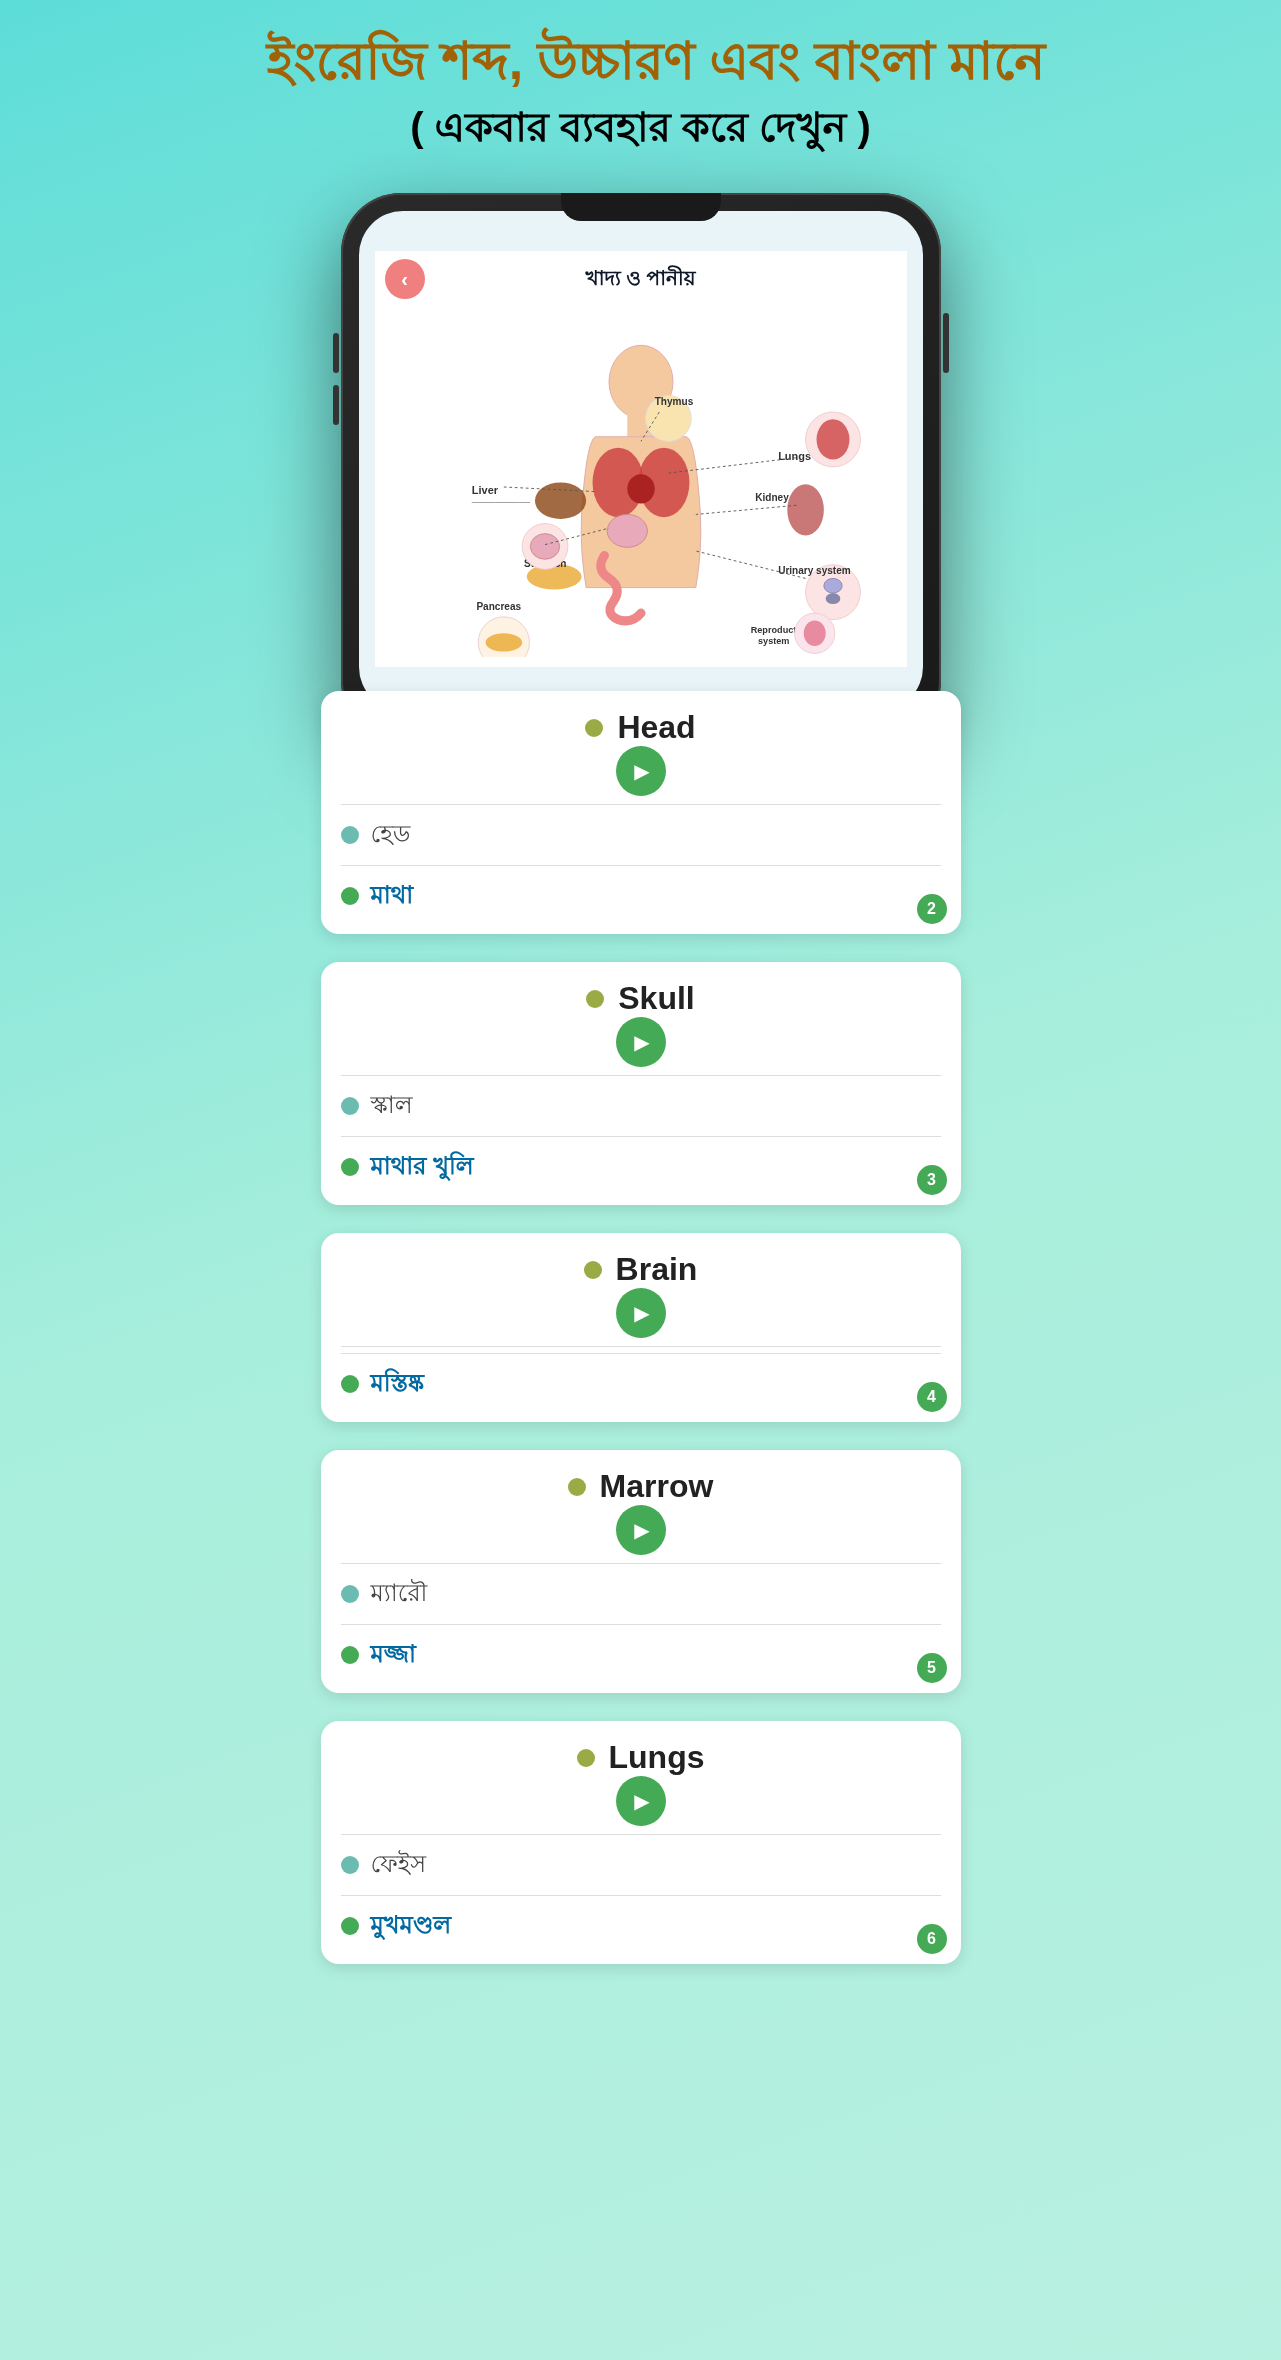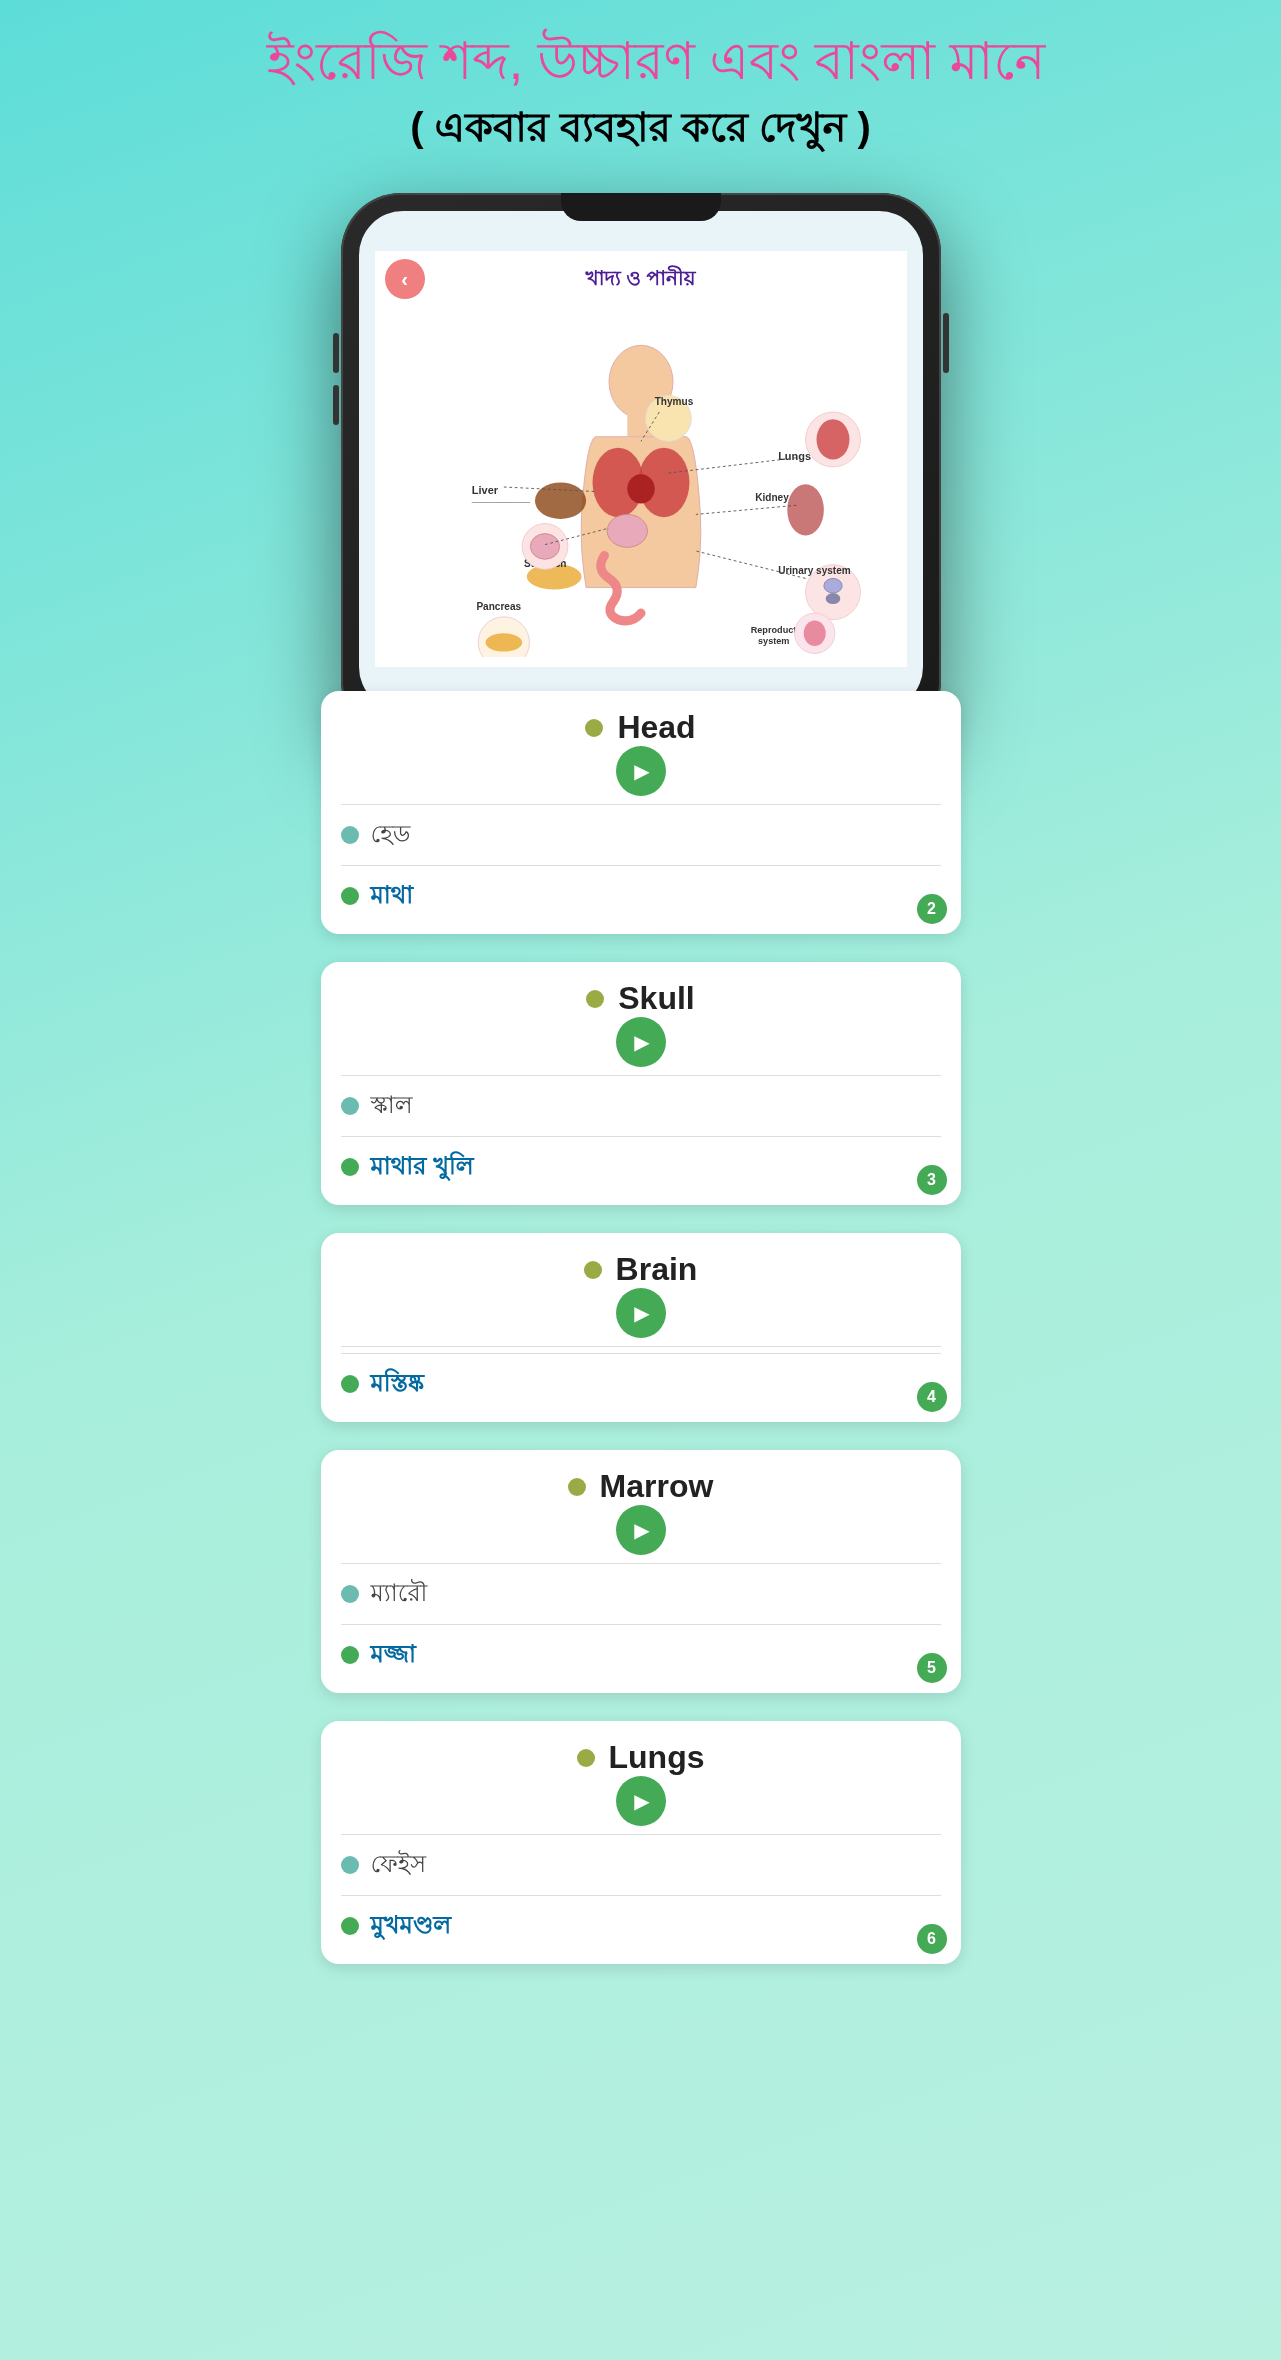--- a/index.html
+++ b/index.html
@@ -15,22 +15,22 @@
       padding: 30px 20px 60px;
     }
 
     .header-text {
       text-align: center;
       margin-bottom: 30px;
     }
 
     .header-line1 {
       font-size: 52px;
-      font-weight: 400;
-      color: #ec4899;
+      font-weight: 700;
+      color: #a16207;
       line-height: 1.2;
       font-family: 'Arial', sans-serif;
       margin-left: 31px;
     }
 
     .header-line2 {
       font-size: 40px;
       font-weight: 700;
       color: #000000;
       margin-top: 4px;
@@ -108,21 +108,21 @@
       font-size: 20px;
       font-weight: bold;
     }
 
     .phone-title {
       position: absolute;
       left: 50%;
       transform: translateX(-50%);
       font-size: 20px;
       font-weight: 900;
-      color: #4c1d95;
+      color: #0f172a;
     }
 
     
     .body-diagram {
       background: white;
       padding: 10px;
       display: flex;
       justify-content: center;
       align-items: flex-start;
       min-height: 340px;

